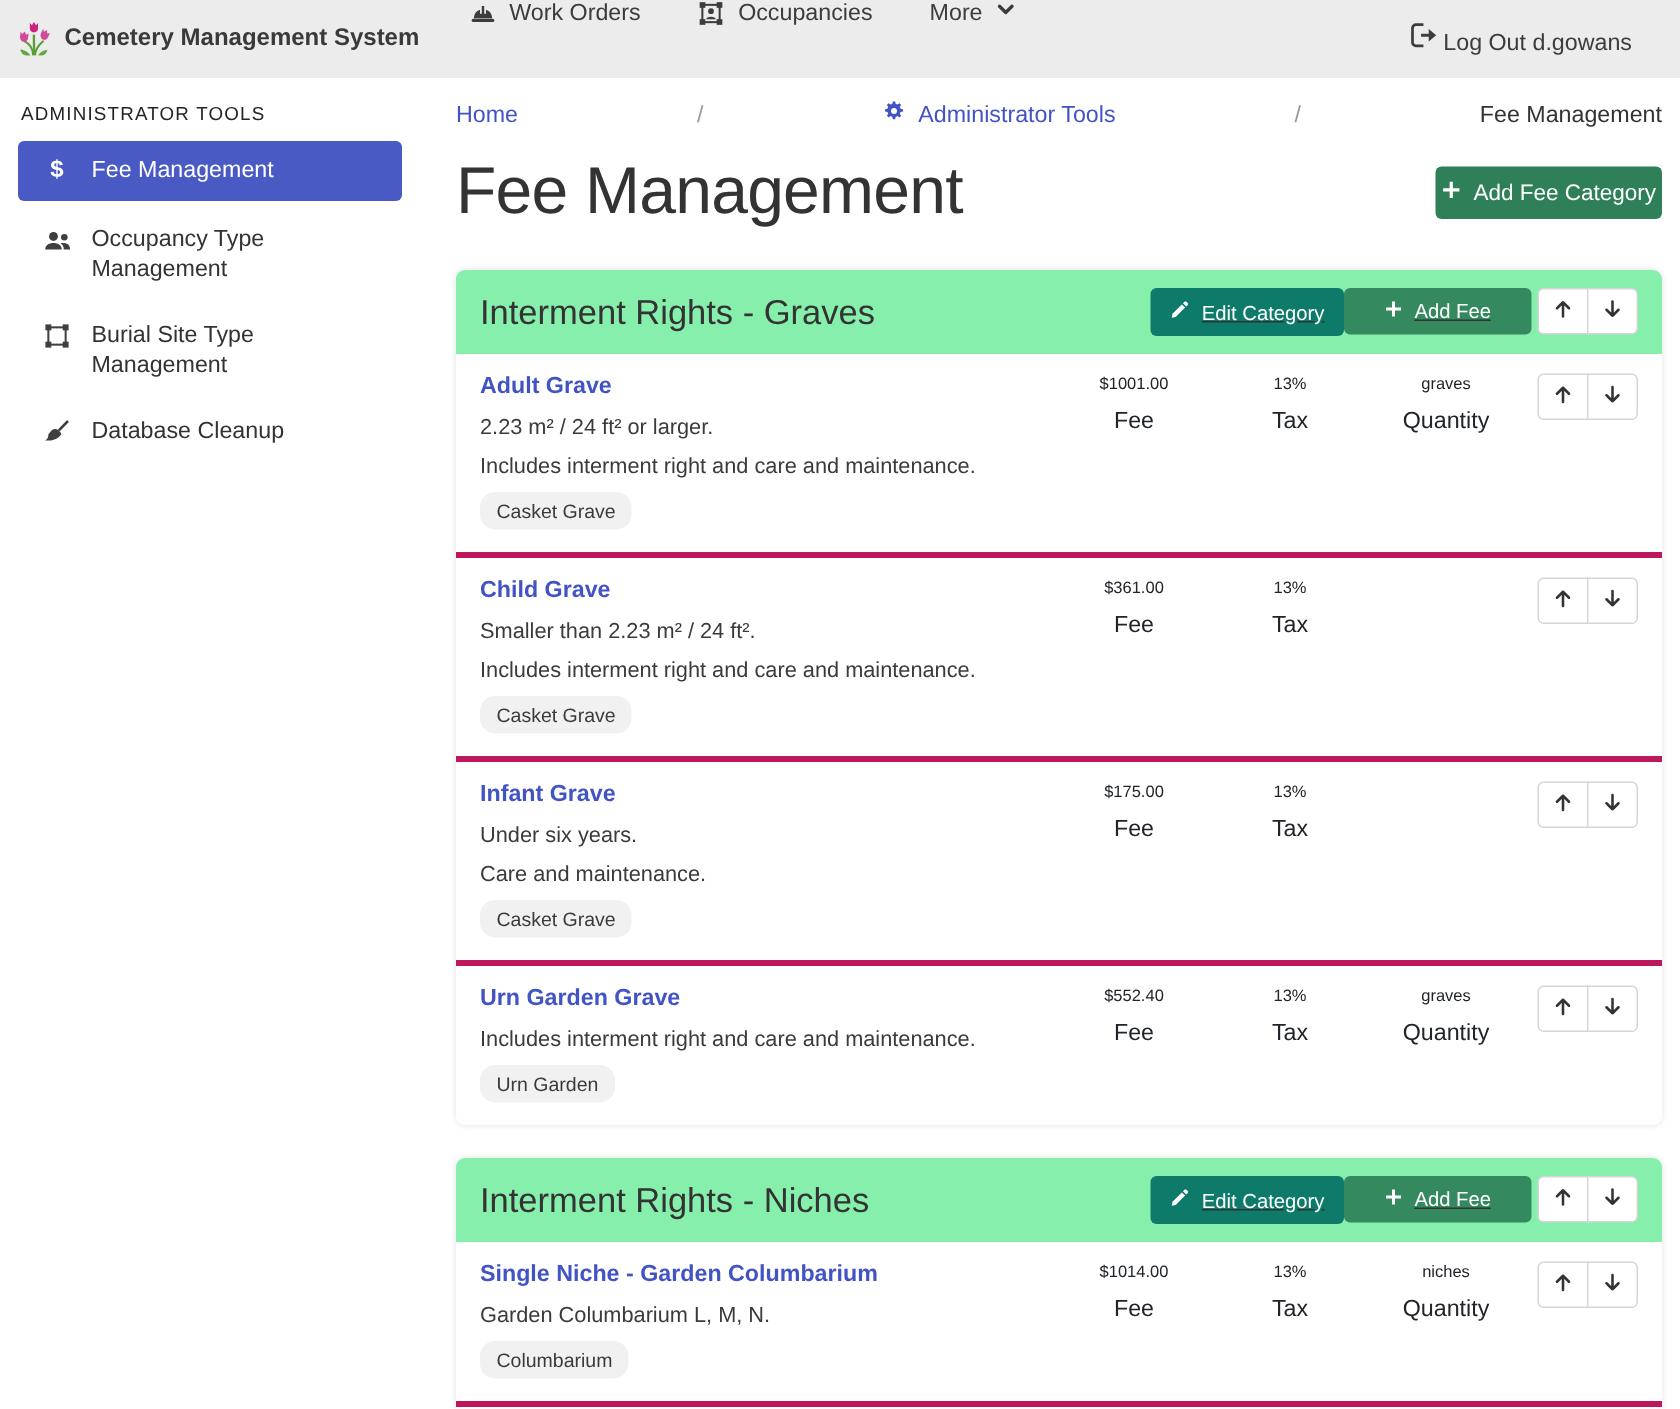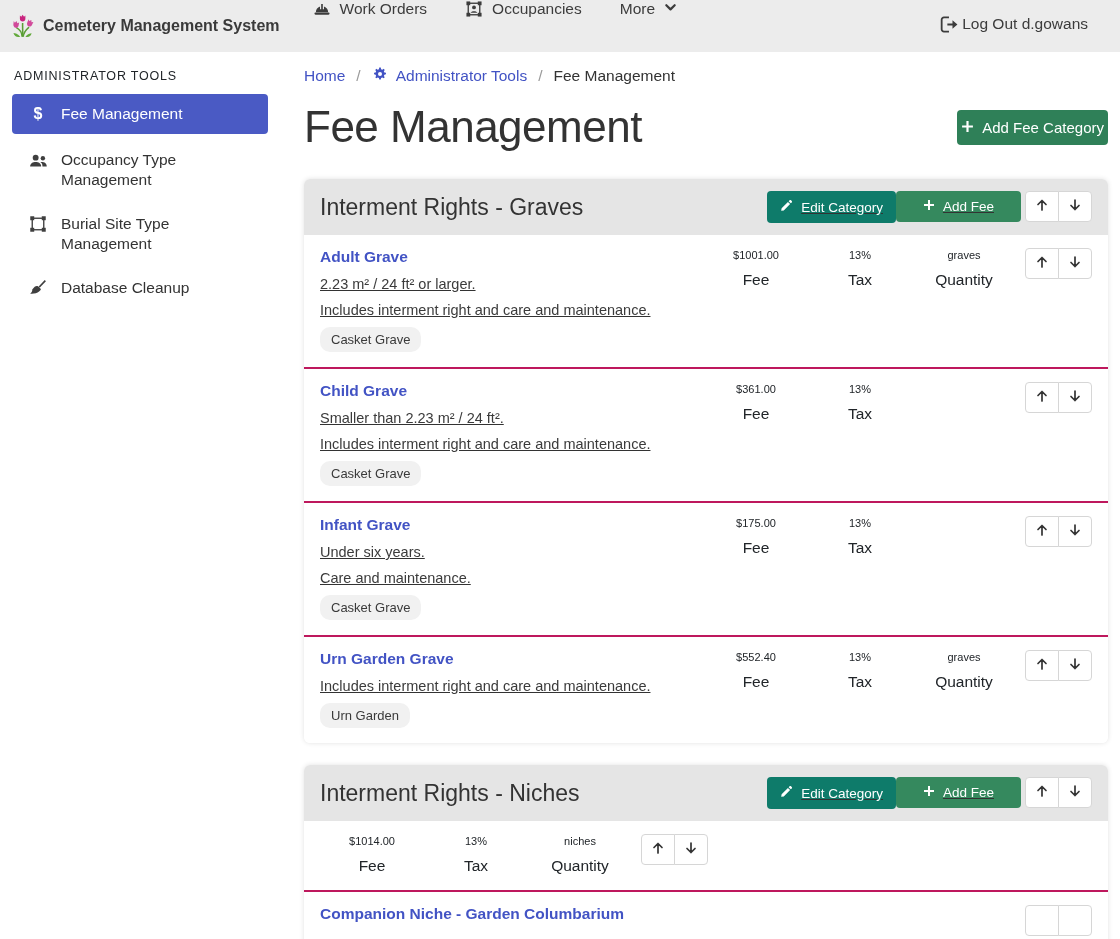--- a/index.html
+++ b/index.html
@@ -5,66 +5,66 @@
   * { margin:0; padding:0; box-sizing:border-box; }
   html,body { width:1120px; height:939px; overflow:hidden; background:#fff;
               font-family:"Liberation Sans","DejaVu Sans",sans-serif; color:#333; }
 
   
   .navbar { height:52px; background:#ececec; display:flex; align-items:center; padding:0 32px 0 12px; }
   .brand { display:flex; align-items:center; gap:9px; font-weight:700; font-size:16px; color:#3a3a3a; cursor:pointer; }
   .nav-items { display:flex; margin-left:14px; height:52px; }
   .nav-item { display:flex; gap:9px; padding:0 19px; font-size:15.5px; color:#3c3c3c; cursor:pointer; }
   .nav-item svg { flex:none; }
-  .nav-logout { margin-left:auto; display:flex; align-items:flex-start; gap:4px; font-size:15.5px; color:#3c3c3c; cursor:pointer; }
+  .nav-logout { margin-left:auto; display:flex; align-items:flex-end; gap:4px; font-size:15.5px; color:#3c3c3c; cursor:pointer; }
 
   
   .content { display:flex; height:715px; }
   .sidebar { width:280px; flex:none; padding:0 12px; }
   .side-heading { padding:17px 2px 11px; font-size:12.5px; letter-spacing:.8px; color:#212529; }
   .side-item { display:flex; gap:13px; padding:8px 10px 8px 16px; border-radius:4px; margin-bottom:8px;
                font-size:15.5px; line-height:20px; color:#333; cursor:pointer; align-items:flex-start; }
   .side-item .si-icon { width:20px; flex:none; display:flex; justify-content:center; margin-top:1px; color:#3f3f3f; }
   .side-item.active { background:#4a5ac4; color:#fff; padding-top:10px; padding-bottom:10px; }
   .side-item.active .si-icon { color:#fff; }
   .dollar-glyph { font-weight:700; font-size:16px; line-height:18px; }
 
   .main { flex:1; padding:14px 12px 0 24px; }
 
   
-  .breadcrumb { display:flex; align-items:center; gap:11px; font-size:15.5px; }
+  .breadcrumb { display:flex; align-items:center; gap:11px; font-size:15.5px;justify-content:space-between; }
   .crumb-link { color:#4253c4; text-decoration:none; cursor:pointer; display:flex; align-items:center; gap:8px; }
   .crumb-sep { color:#9a9a9a; }
   .crumb-current { color:#333; }
 
   
   .page-head { display:flex; align-items:center; justify-content:space-between; margin-top:16px; }
   .page-title { font-size:44px; font-weight:400; color:#333; letter-spacing:-.5px; }
   .btn { border:none; border-radius:4px; color:#fff; display:inline-flex; align-items:center; gap:8px; cursor:pointer;
          font-family:inherit; }
   .btn-add-cat { background:#2f8058; font-size:15px; padding:9px 4px; }
   .btn-edit { background:#0e7b6a; font-size:13.5px; padding:8px 13px; }
   .btn-addfee { background:#35895e; font-size:13.5px; padding:8px 27px; }
 
   
   .card { margin-top:27px; border-radius:6px; box-shadow:0 0 5px rgba(0,0,0,.12); overflow:hidden; }
-  .card-header { background:#e5e5e5; padding:12px 16px; display:flex; align-items:center; justify-content:space-between; }
+  .card-header { background:#86efac; padding:12px 16px; display:flex; align-items:center; justify-content:space-between; }
   .card-title { font-size:23px; font-weight:500; color:#333; }
   .hdr-actions { display:flex; align-items:flex-start;text-decoration:underline; }
   .arrow-group { display:flex; margin-left:4px; }
   .arrow-btn { width:34px; height:31px; background:#fff; border:1px solid #d6d6d6; color:#333;
                display:inline-flex; align-items:center; justify-content:center; cursor:pointer; }
   .arrow-btn:first-child { border-radius:4px 0 0 4px; }
   .arrow-btn:last-child { border-radius:0 4px 4px 0; margin-left:-1px; }
 
   
-  .fee-row { display:flex; padding:13px 16px 15px; background:#fff; border-top:2px solid #be185d; }
+  .fee-row { display:flex; padding:13px 16px 15px; background:#fff; border-top:4px solid #be185d; }
   .fee-row.first { border-top:none; }
   .fee-row.cut { border-bottom:1px solid #e7e7e7; }
-  .fee-main { flex:1; padding-right:6px;text-decoration:underline; }
+  .fee-main { flex:1; padding-right:6px; }
   .fee-name { font-size:15.5px; font-weight:700; color:#4253c4; text-decoration:none; cursor:pointer; display:inline-block; }
   .fee-desc { font-size:14.5px; color:#3b3b3b; margin-top:10px; }
   .badge { display:inline-block; background:#f1f1f1; border-radius:10px; padding:5px 11px; font-size:13px;
            color:#3a3a3a; margin-top:9px; }
   .fee-col { width:104px; flex:none; text-align:center; padding-top:1px; }
   .fv { font-size:11px; color:#212529; }
   .fl { margin-top:10px; font-size:15.5px; color:#212529; }
   .fee-arrows { width:76px; flex:none; display:flex; justify-content:flex-end; align-items:flex-start; }
 </style>
 </head>
@@ -415,20 +415,25 @@
             <button class="arrow-btn">
               <span><svg width="14" height="14" viewBox="0 0 14 14" fill="none" stroke="currentColor" stroke-width="1.7" stroke-linecap="round" stroke-linejoin="round">
                     <path d="M7 2v9.5M3 7.5l4 4 4-4"></path>
                   </svg></span>
             </button>
           </div>
         </div>
       </div>
 
       <div class="fee-row first">
+        <div class="fee-main">
+          <a class="fee-name">Single Niche - Garden Columbarium</a>
+          <div class="fee-desc">Garden Columbarium L, M, N.</div>
+          <div><span class="badge">Columbarium</span></div>
+        </div>
         <div class="fee-col">
             <div class="fv">$1014.00</div>
             <div class="fl">Fee</div>
           </div>
         <div class="fee-col">
             <div class="fv">13%</div>
             <div class="fl">Tax</div>
           </div>
         <div class="fee-col">
             <div class="fv">niches</div>

